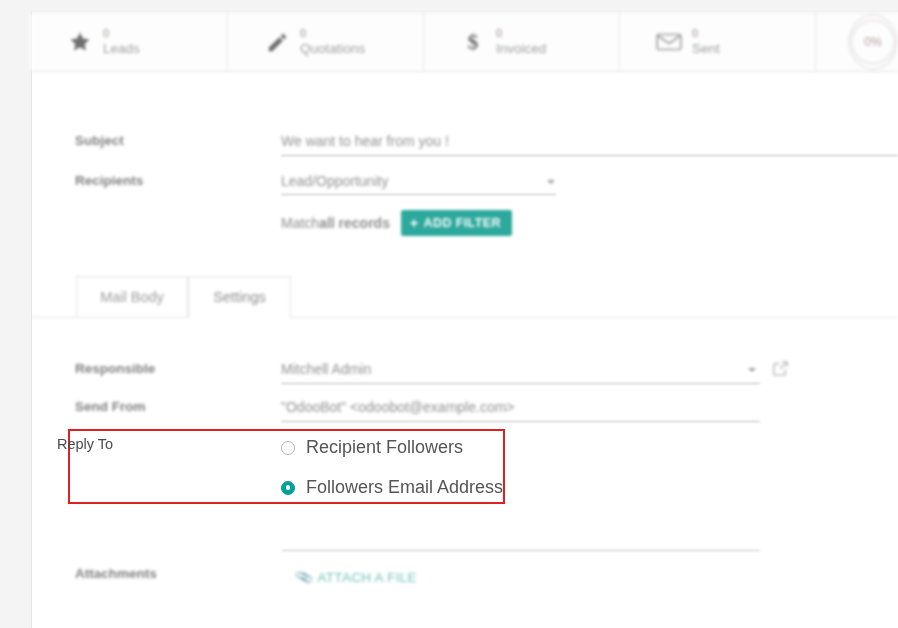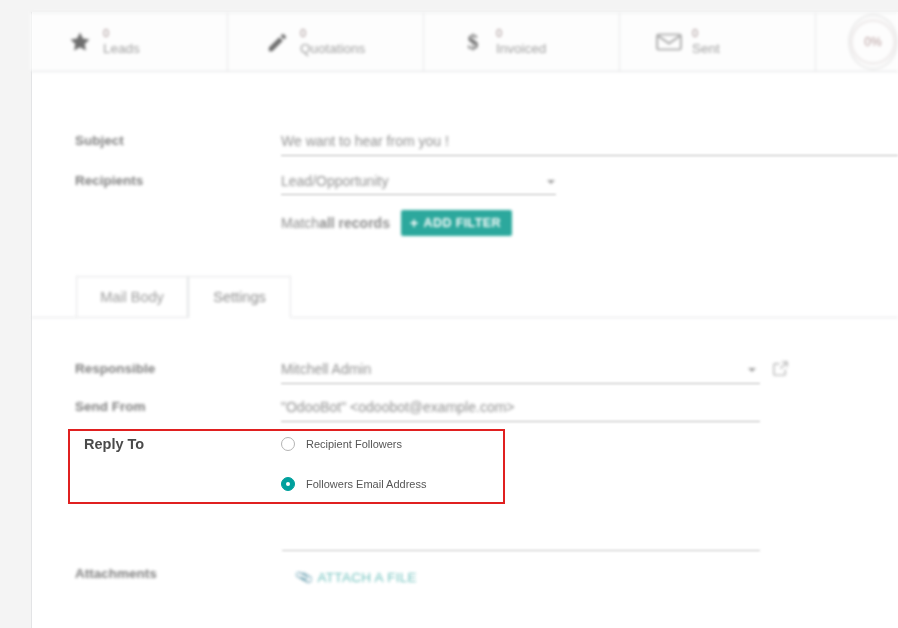--- a/index.html
+++ b/index.html
@@ -209,24 +209,24 @@
     top: 429px;
     width: 437px;
     height: 75px;
     border: 2px solid #e02020;
     box-sizing: border-box;
     background: transparent;
     z-index: 6;
   }
   #reply-label {
     position: absolute;
-    left: 84px;
+    left: 57px;
     top: 436px;
     font-size: 14.5px;
-    font-weight: bold;
+    font-weight: normal;
     color: #4a4a4a;
     z-index: 7;
   }
   .radio-opt {
     position: absolute;
     left: 281px;
     display: flex;
     align-items: center;
     z-index: 7;
   }
@@ -242,21 +242,21 @@
     border: 1.5px solid #00a09d;
     background: #00a09d;
     display:flex; align-items:center; justify-content:center;
   }
   .radio-dot.on:after {
     content:"";
     width: 4.5px; height: 4.5px;
     border-radius:50%;
     background:#ffffff;
   }
-  .radio-text { font-size: 11px; color: #555555; }
+  .radio-text { font-size: 18px; color: #555555; }
 
   
   #attach-link {
     position: absolute;
     left: 296px;
     top: 570px;
     display: flex;
     align-items: center;
     color: #6ec1bd;
     font-size: 13.5px;

